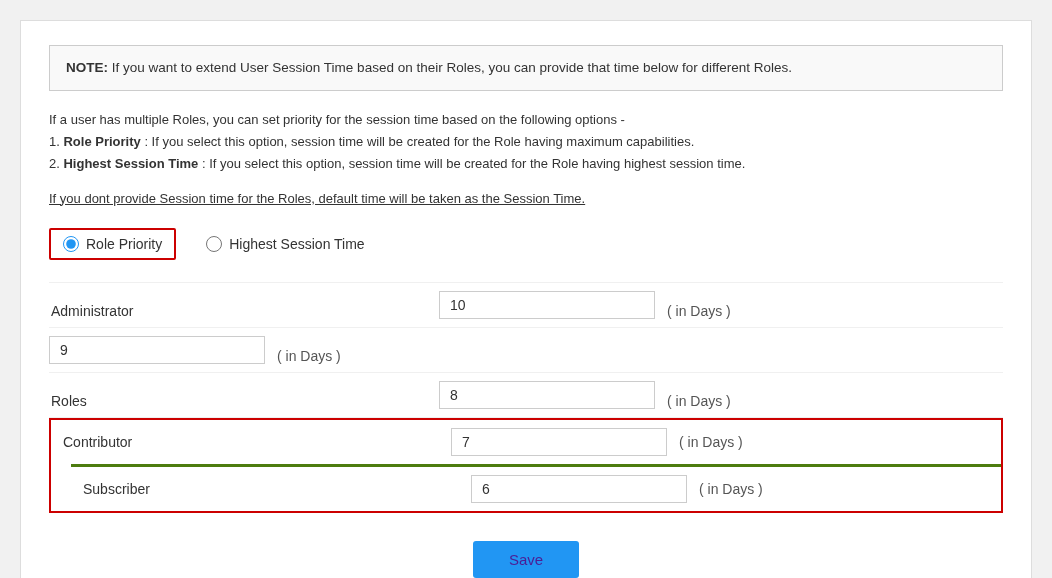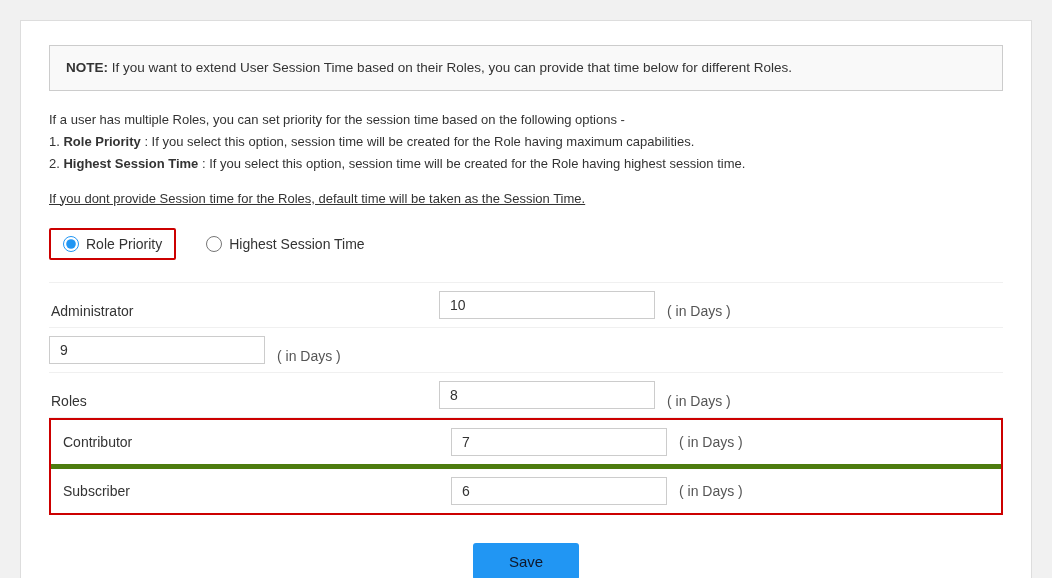--- a/index.html
+++ b/index.html
@@ -136,32 +136,33 @@
       margin-bottom: 4px;
     }
 
     .highlighted-row {
       display: flex;
       align-items: center;
       padding: 8px 10px;
     }
 
     .highlighted-row + .highlighted-row {
-      border-top: 5px solid #4d7c0f;
+      border-top: 3px solid #4d7c0f;
+      margin-left: 20px;
     }
 
     .save-row {
       display: flex;
       justify-content: center;
       margin-top: 10px;
     }
 
     .save-button {
       background: #2196F3;
-      color: #0f172a;
+      color: #4c1d95;
       border: none;
       padding: 10px 36px;
       font-size: 15px;
       border-radius: 3px;
       cursor: pointer;
     }
   </style>
 </head>
 <body>
 

